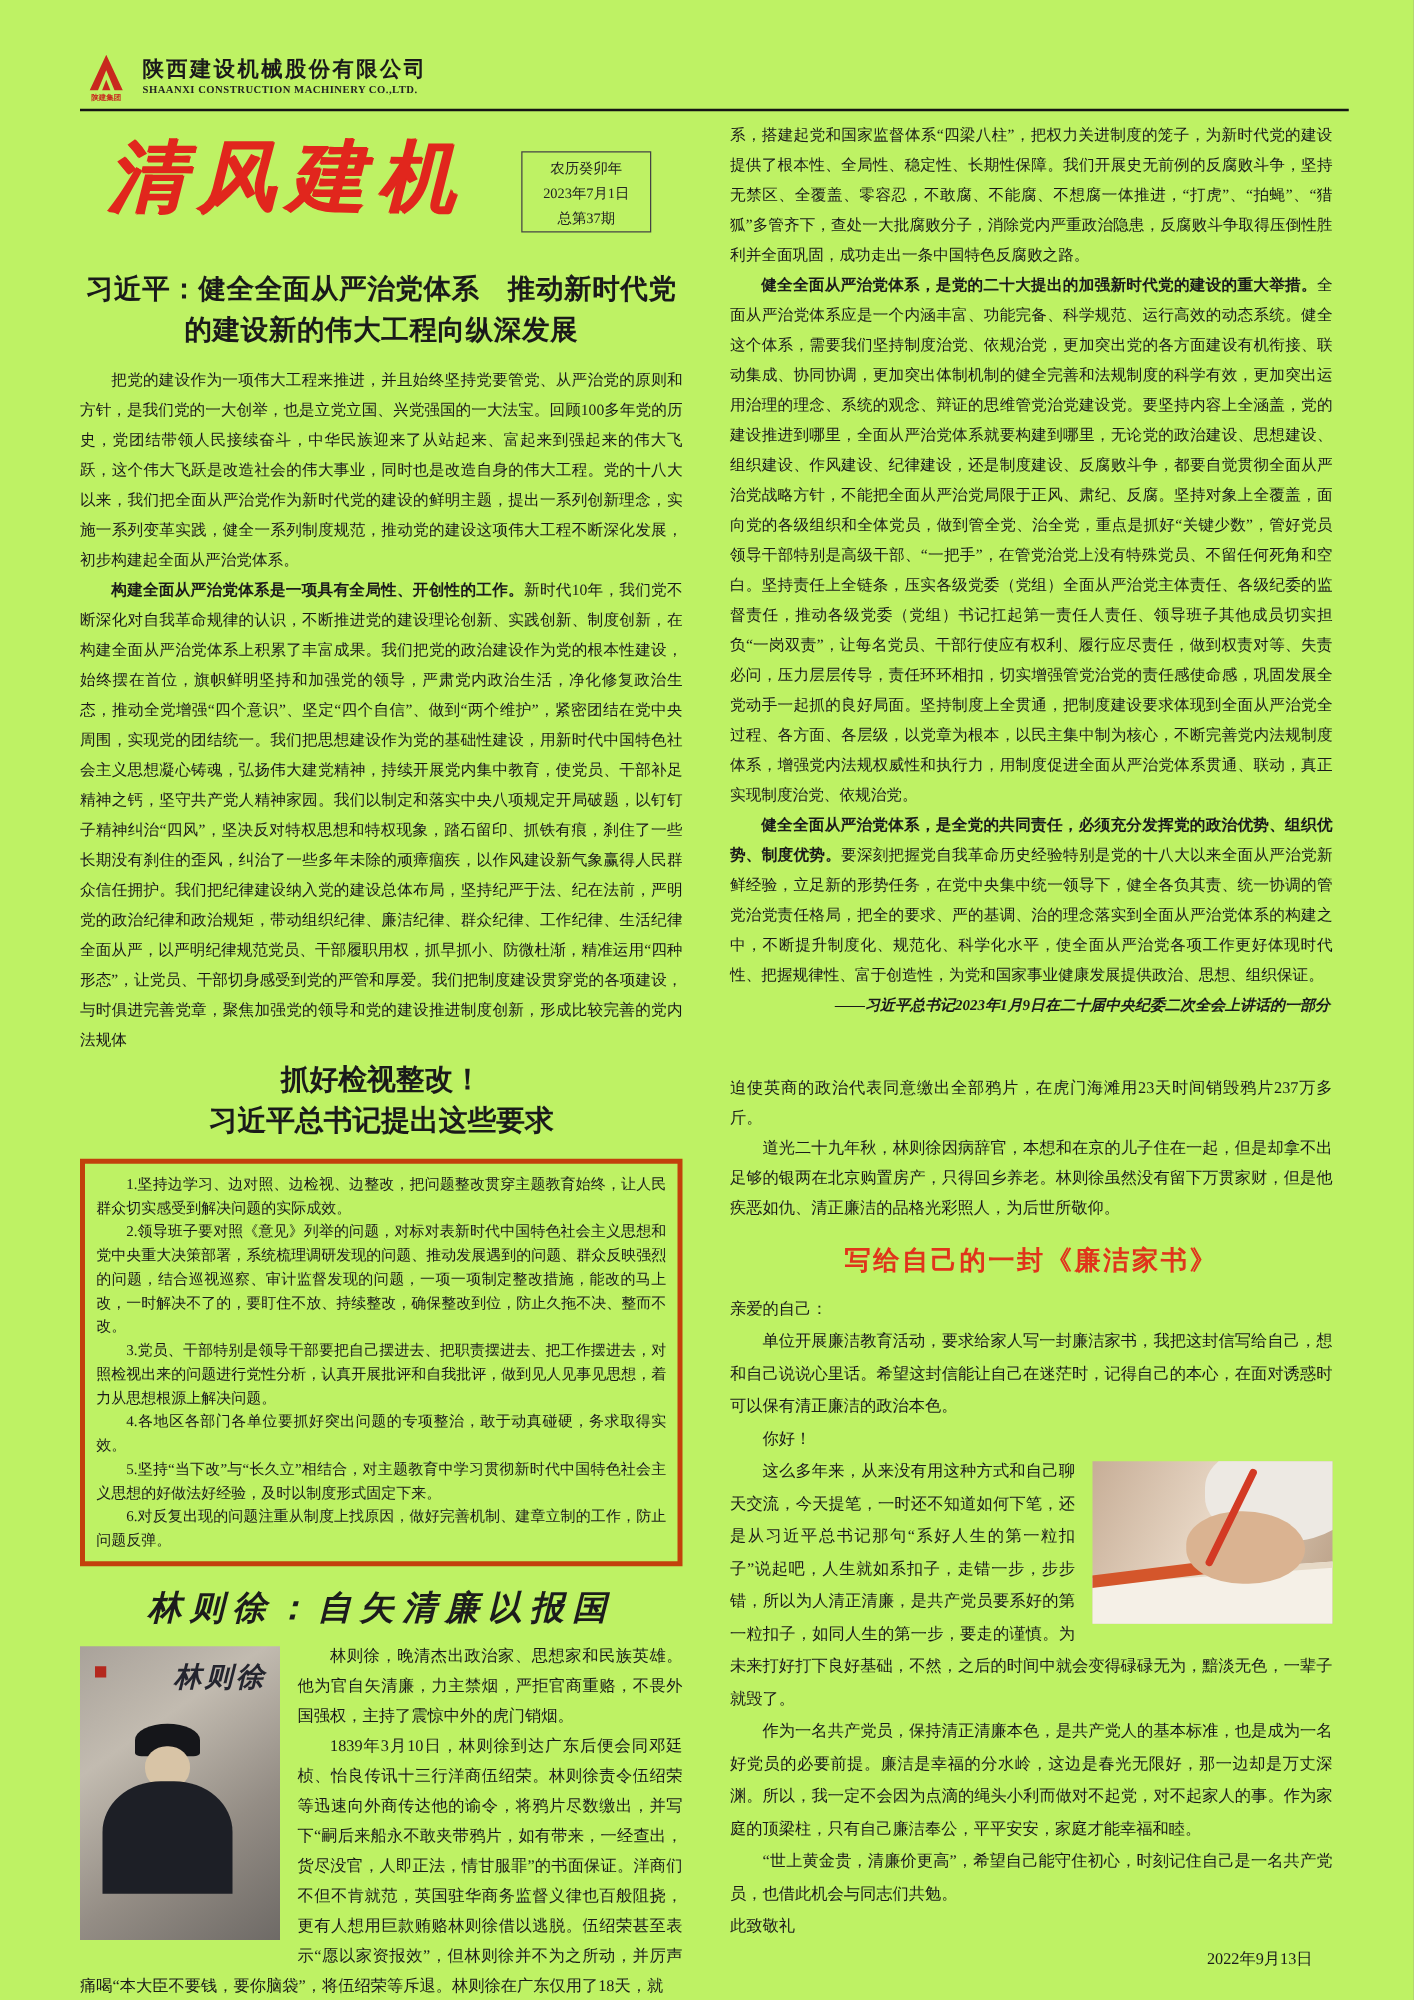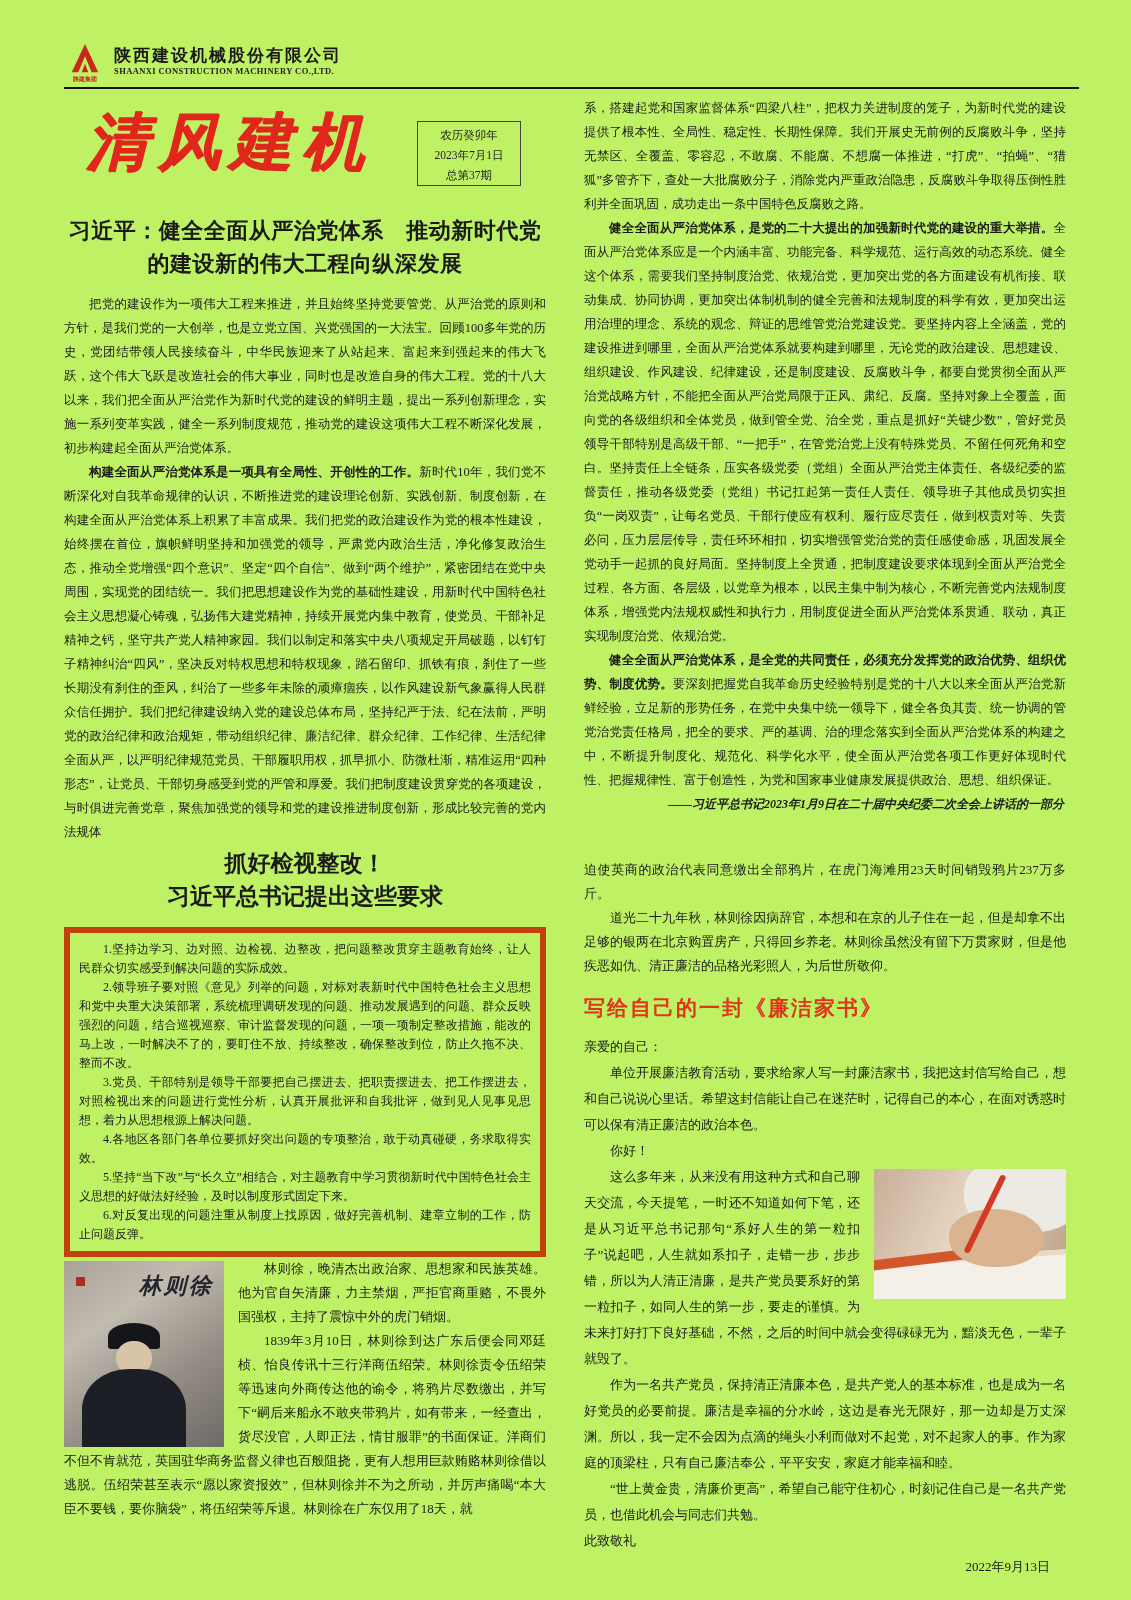--- a/index.html
+++ b/index.html
@@ -25,36 +25,36 @@
   .col-rt{left:584px;top:96px;}
   .col-lb{left:64px;top:846px;}
   .col-rb{left:584px;top:858px;}
   .art1-title{margin:0 0 12px;font-size:22px;line-height:33px;font-weight:bold;text-align:center;letter-spacing:.5px;}
   .bp{margin:0;font-size:12.5px;line-height:24px;text-align:justify;word-break:break-all;}
   .indent{text-indent:2em;}
   .bp b{font-weight:bold;}
   .attribution{margin:4px 2px 0 0;font-size:12px;font-weight:bold;font-style:italic;text-align:right;}
   
   .art2-title{margin:1px 0 14px;font-size:23px;line-height:33px;font-weight:bold;text-align:center;}
-  .req-box{border:6px solid #c2410c;padding:7px 9px;}
+  .req-box{border:4px solid #c2410c;padding:7px 9px;}
   .req-box p{margin:0;font-size:12px;line-height:19px;text-indent:2em;text-align:justify;word-break:break-all;}
   
   .art3-title{margin:16px 0 10px;font-size:27px;line-height:34px;font-weight:bold;font-style:italic;
               text-align:center;letter-spacing:7px;color:#1c1c1c;}
   .kp{margin:0;font-size:13px;line-height:24px;text-align:justify;word-break:break-all;}
-  .portrait{float:left;width:160px;height:186px;margin:4px 14px 2px 0;position:relative;overflow:hidden;
+  .portrait{float:left;width:160px;height:235px;margin:4px 14px 2px 0;position:relative;overflow:hidden;
             background:linear-gradient(145deg,#a9a29a 0%,#c2bbb0 30%,#948d85 65%,#6e6a66 100%);}
   .p-caption{position:absolute;top:10px;right:10px;font-size:22px;font-weight:bold;font-style:italic;
              color:#23242e;letter-spacing:3px;direction:rtl;}
   .p-seal{position:absolute;top:16px;left:12px;width:9px;height:9px;background:#b4281e;}
   .p-hat{position:absolute;top:62px;left:44px;width:52px;height:26px;background:#15161a;border-radius:50% 50% 10% 10%;}
   .p-face{position:absolute;top:80px;left:52px;width:36px;height:34px;background:#d8c4a6;border-radius:48%;}
   .p-robe{position:absolute;top:108px;left:18px;width:104px;height:90px;background:#1d1f26;border-radius:45% 45% 0 0;}
   
-  .letter-title{margin:16px 0 12px;font-size:21px;line-height:28px;font-weight:bold;
+  .letter-title{margin:16px 0 12px;font-size:21px;line-height:28px;font-weight:bold;text-align:center;
                 letter-spacing:2px;color:#e0341b;}
   .lp{margin:0;font-size:13px;line-height:26px;text-align:justify;word-break:break-all;}
   .sig{text-align:right;padding-right:16px;}
   .photo{float:right;width:192px;height:130px;margin:5px 0 4px 14px;position:relative;overflow:hidden;
          background:linear-gradient(115deg,#c7ae97 0%,#e7d6c4 45%,#b79c82 100%);}
   .ph-book{position:absolute;bottom:-10px;left:-12px;right:-12px;height:48px;background:#f5f0e7;
            transform:rotate(-4deg);border-top:5px solid #e6d9c6;}
   .ph-edge{position:absolute;bottom:34px;left:-4px;width:95px;height:10px;background:#d4562b;transform:rotate(-7deg);}
   .ph-sleeve{position:absolute;top:-14px;right:-18px;width:120px;height:78px;background:#ede9e3;border-radius:45%;}
   .ph-hand{position:absolute;top:40px;right:22px;width:95px;height:58px;background:#dab391;
@@ -108,20 +108,21 @@
       <span style="display:block">习近平总书记提出这些要求</span>
     </h2>
     <div class="req-box">
       <p>1.坚持边学习、边对照、边检视、边整改，把问题整改贯穿主题教育始终，让人民群众切实感受到解决问题的实际成效。</p>
       <p>2.领导班子要对照《意见》列举的问题，对标对表新时代中国特色社会主义思想和党中央重大决策部署，系统梳理调研发现的问题、推动发展遇到的问题、群众反映强烈的问题，结合巡视巡察、审计监督发现的问题，一项一项制定整改措施，能改的马上改，一时解决不了的，要盯住不放、持续整改，确保整改到位，防止久拖不决、整而不改。</p>
       <p>3.党员、干部特别是领导干部要把自己摆进去、把职责摆进去、把工作摆进去，对照检视出来的问题进行党性分析，认真开展批评和自我批评，做到见人见事见思想，着力从思想根源上解决问题。</p>
       <p>4.各地区各部门各单位要抓好突出问题的专项整治，敢于动真碰硬，务求取得实效。</p>
       <p>5.坚持“当下改”与“长久立”相结合，对主题教育中学习贯彻新时代中国特色社会主义思想的好做法好经验，及时以制度形式固定下来。</p>
       <p>6.对反复出现的问题注重从制度上找原因，做好完善机制、建章立制的工作，防止问题反弹。</p>
     </div>
+    <h3 class="art3-title">林则徐：自矢清廉以报国</h3>
     <div>
       <div class="portrait">
         <span class="p-seal"></span>
         <span class="p-caption">林则徐</span>
         <span class="p-hat"></span>
         <span class="p-face"></span>
         <span class="p-robe"></span>
       </div>
       <p class="kp indent">林则徐，晚清杰出政治家、思想家和民族英雄。他为官自矢清廉，力主禁烟，严拒官商重赂，不畏外国强权，主持了震惊中外的虎门销烟。</p>
       <p class="kp indent">1839年3月10日，林则徐到达广东后便会同邓廷桢、怡良传讯十三行洋商伍绍荣。林则徐责令伍绍荣等迅速向外商传达他的谕令，将鸦片尽数缴出，并写下“嗣后来船永不敢夹带鸦片，如有带来，一经查出，货尽没官，人即正法，情甘服罪”的书面保证。洋商们不但不肯就范，英国驻华商务监督义律也百般阻挠，更有人想用巨款贿赂林则徐借以逃脱。伍绍荣甚至表示“愿以家资报效”，但林则徐并不为之所动，并厉声痛喝“本大臣不要钱，要你脑袋”，将伍绍荣等斥退。林则徐在广东仅用了18天，就</p>

